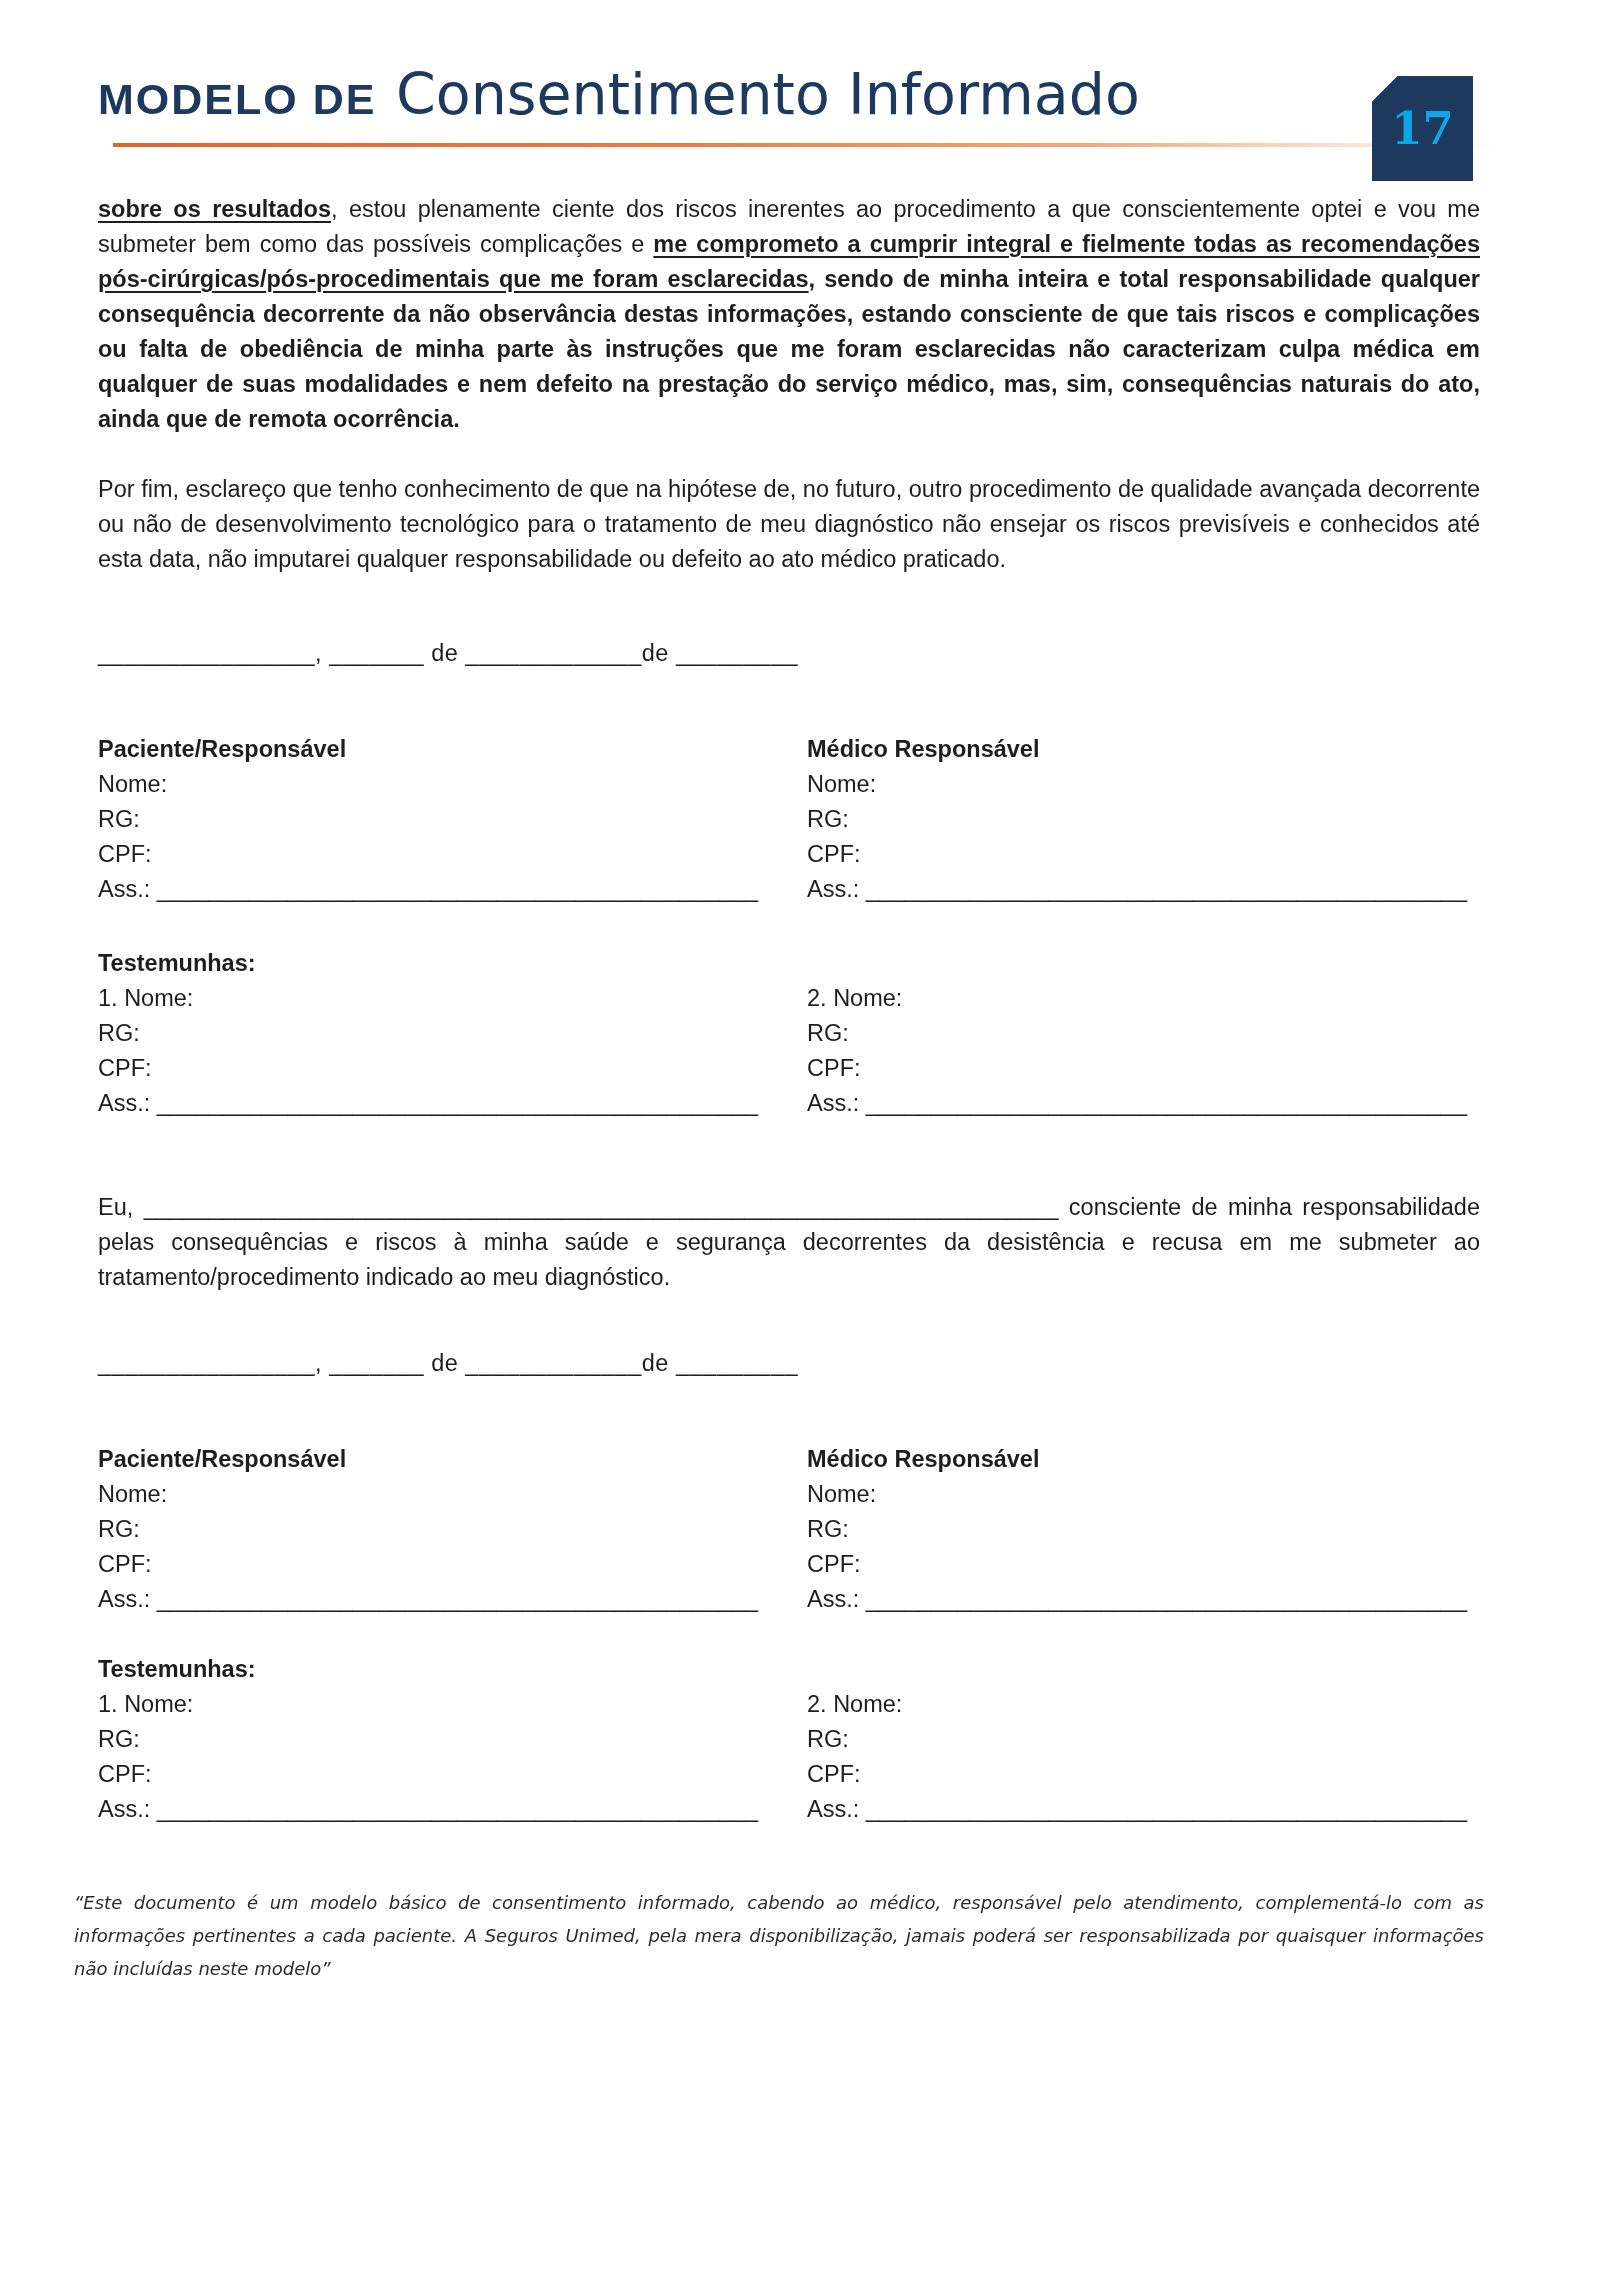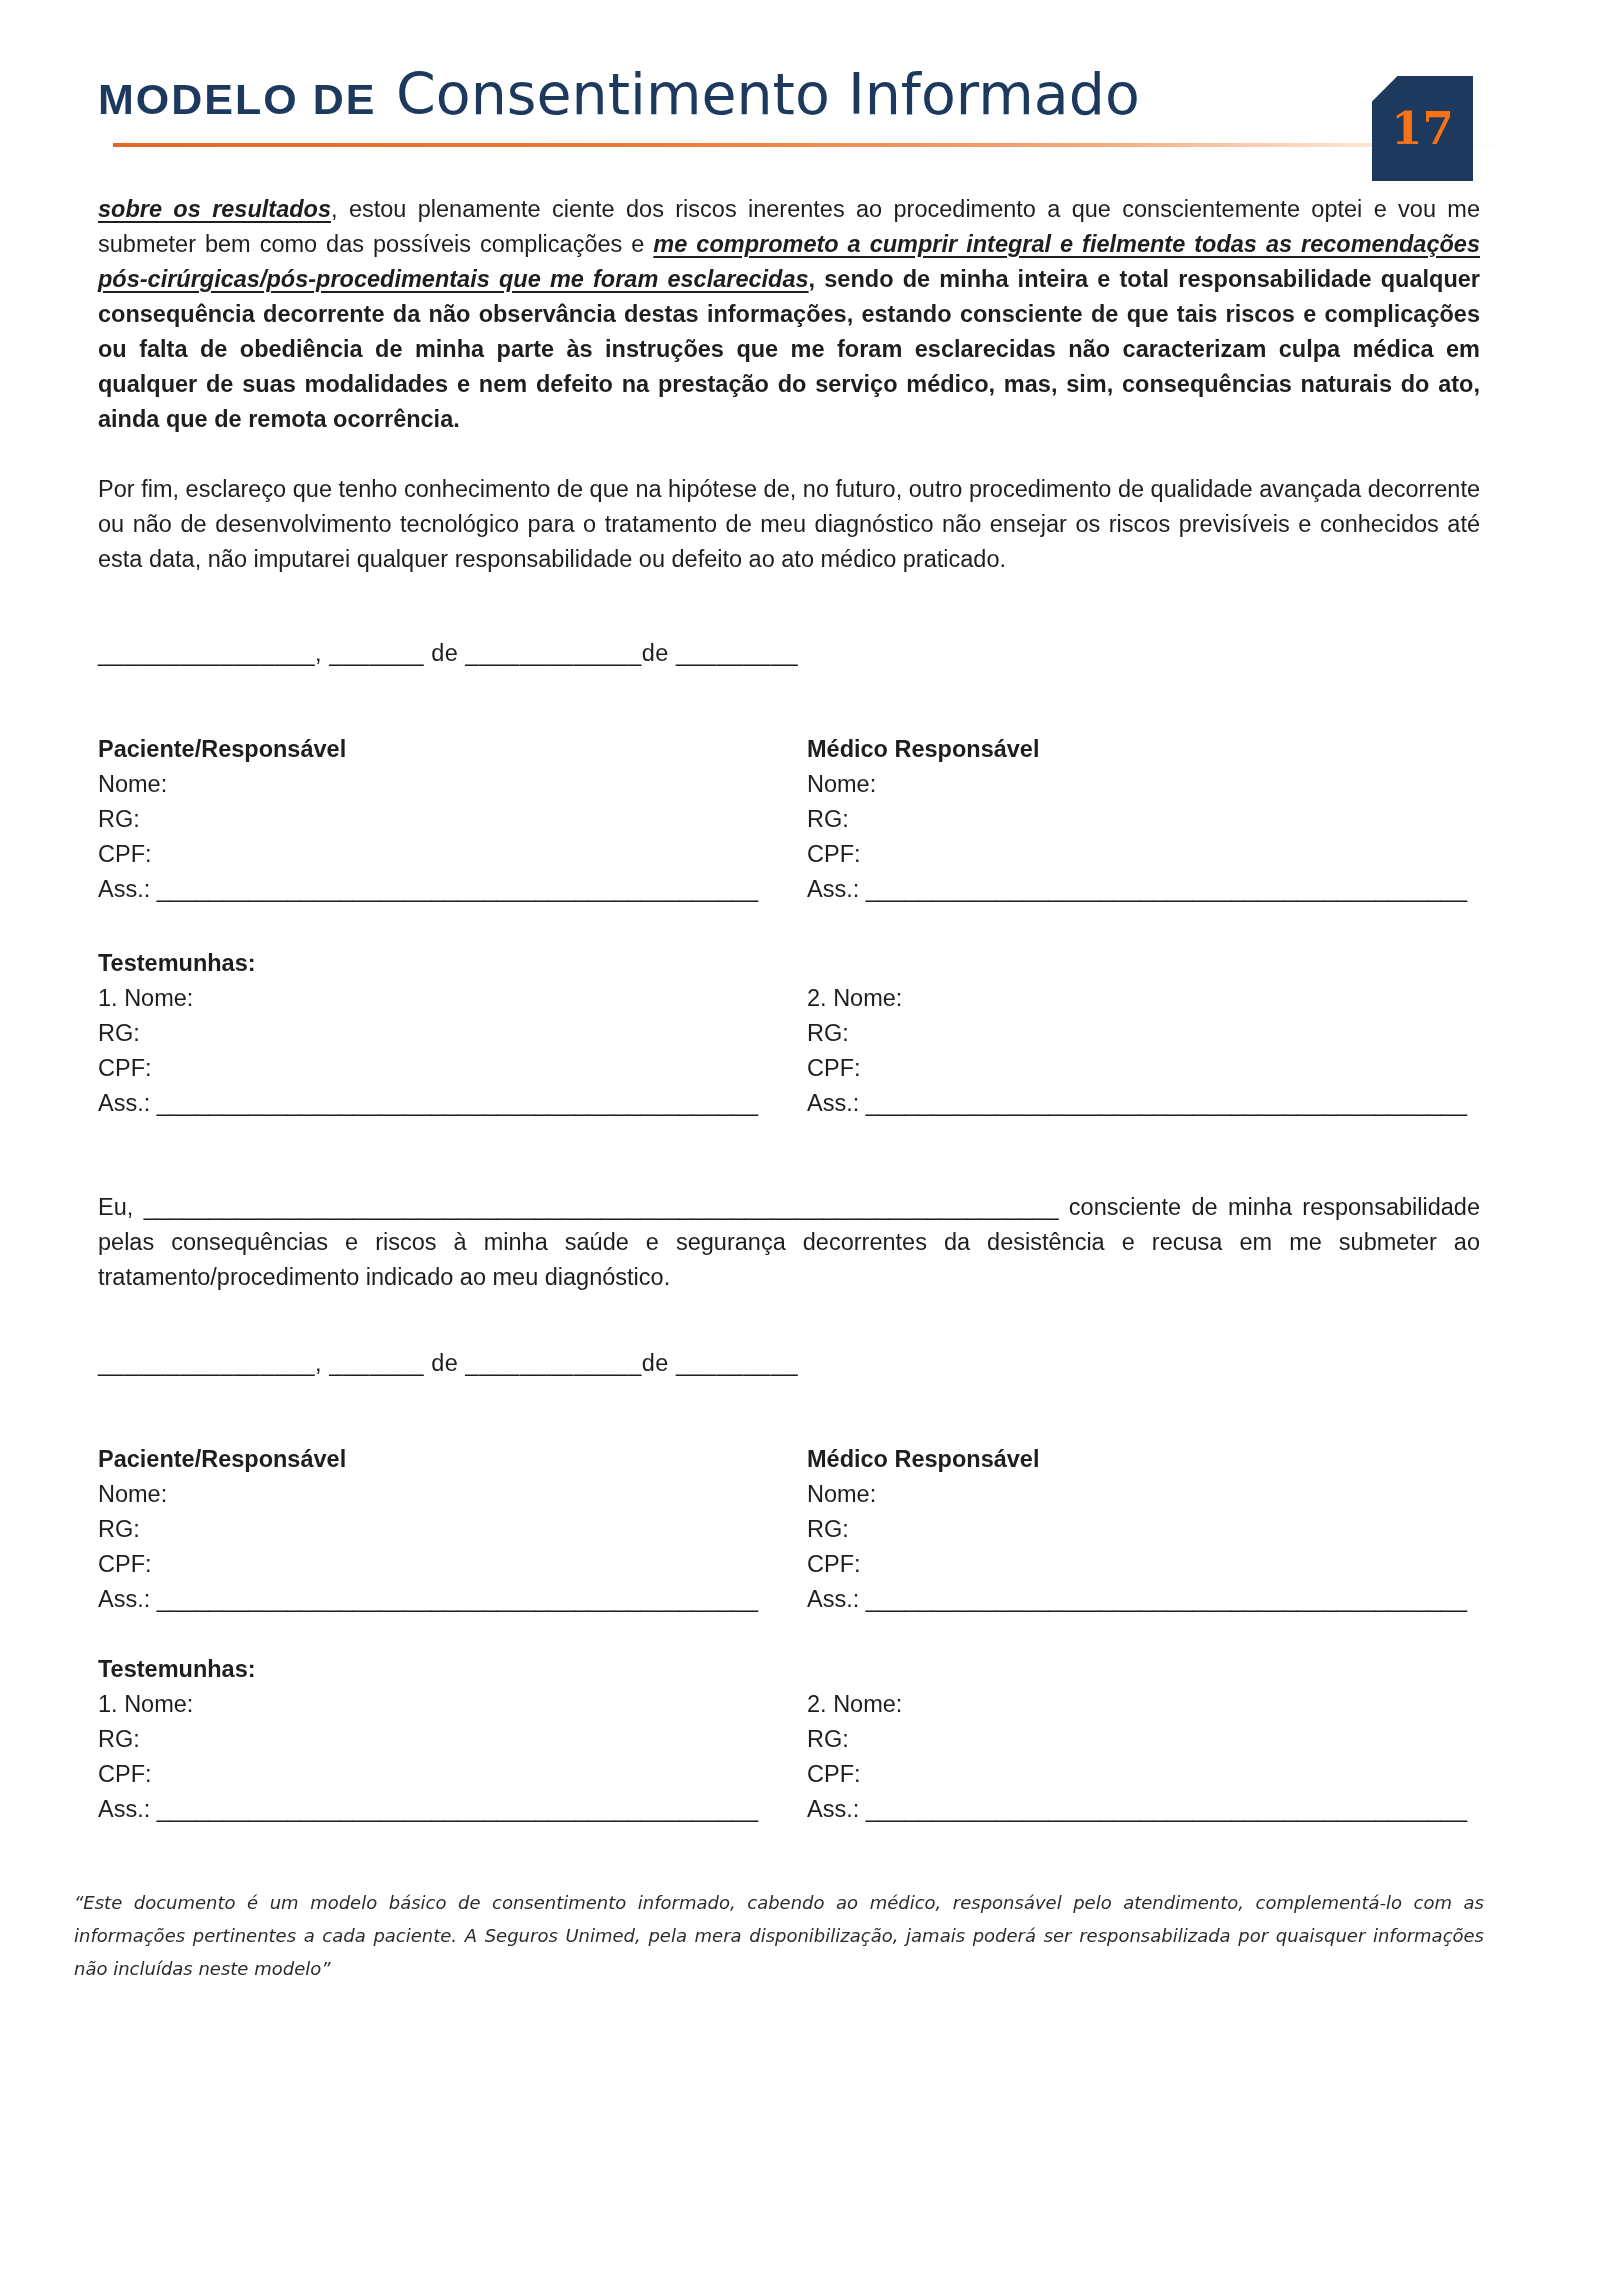--- a/index.html
+++ b/index.html
@@ -31,32 +31,32 @@
     height:3.9px;border:0;margin:15.7px 118px 0 113px;
     background:linear-gradient(90deg,#e0662a 0%,#ea7c3a 40%,#f3a878 70%,#fbdfc9 88%,rgba(255,255,255,0) 100%);
   }
   .pagenum-box{
     position:absolute;left:1372px;top:76px;width:101px;height:105px;
     background:#1d3a5e;
     clip-path:polygon(25.5px 0,100% 0,100% 100%,0 100%,0 25.5px);
     display:flex;align-items:center;justify-content:center;
   }
   .pagenum{
-    color:#f97316;font-family:"DejaVu Serif", serif;
+    color:#0ea5e9;font-family:"DejaVu Serif", serif;
     font-weight:700;font-size:45px;line-height:1;
   }
   
   .content{margin:0 141px 0 98px;}
   .para{
     font-size:23.5px;line-height:35px;text-align:justify;
     margin:0;
   }
   .p1{margin-top:45px;}
   .p2{margin-top:35px;}
-  .bu{font-weight:700;text-decoration:underline;text-decoration-thickness:2px;text-underline-offset:3.9px;font-style:italic;}
+  .bu{font-weight:700;text-decoration:underline;text-decoration-thickness:2px;text-underline-offset:3.9px;}
   .b{font-weight:700;}
   .dateline{
     font-size:23.5px;line-height:35px;margin:0;
     margin-top:59px;white-space:nowrap;letter-spacing:0.5px;
   }
   
   .sig-grid{
     display:grid;grid-template-columns:709px 673px;
     font-size:23.5px;line-height:35px;
   }

